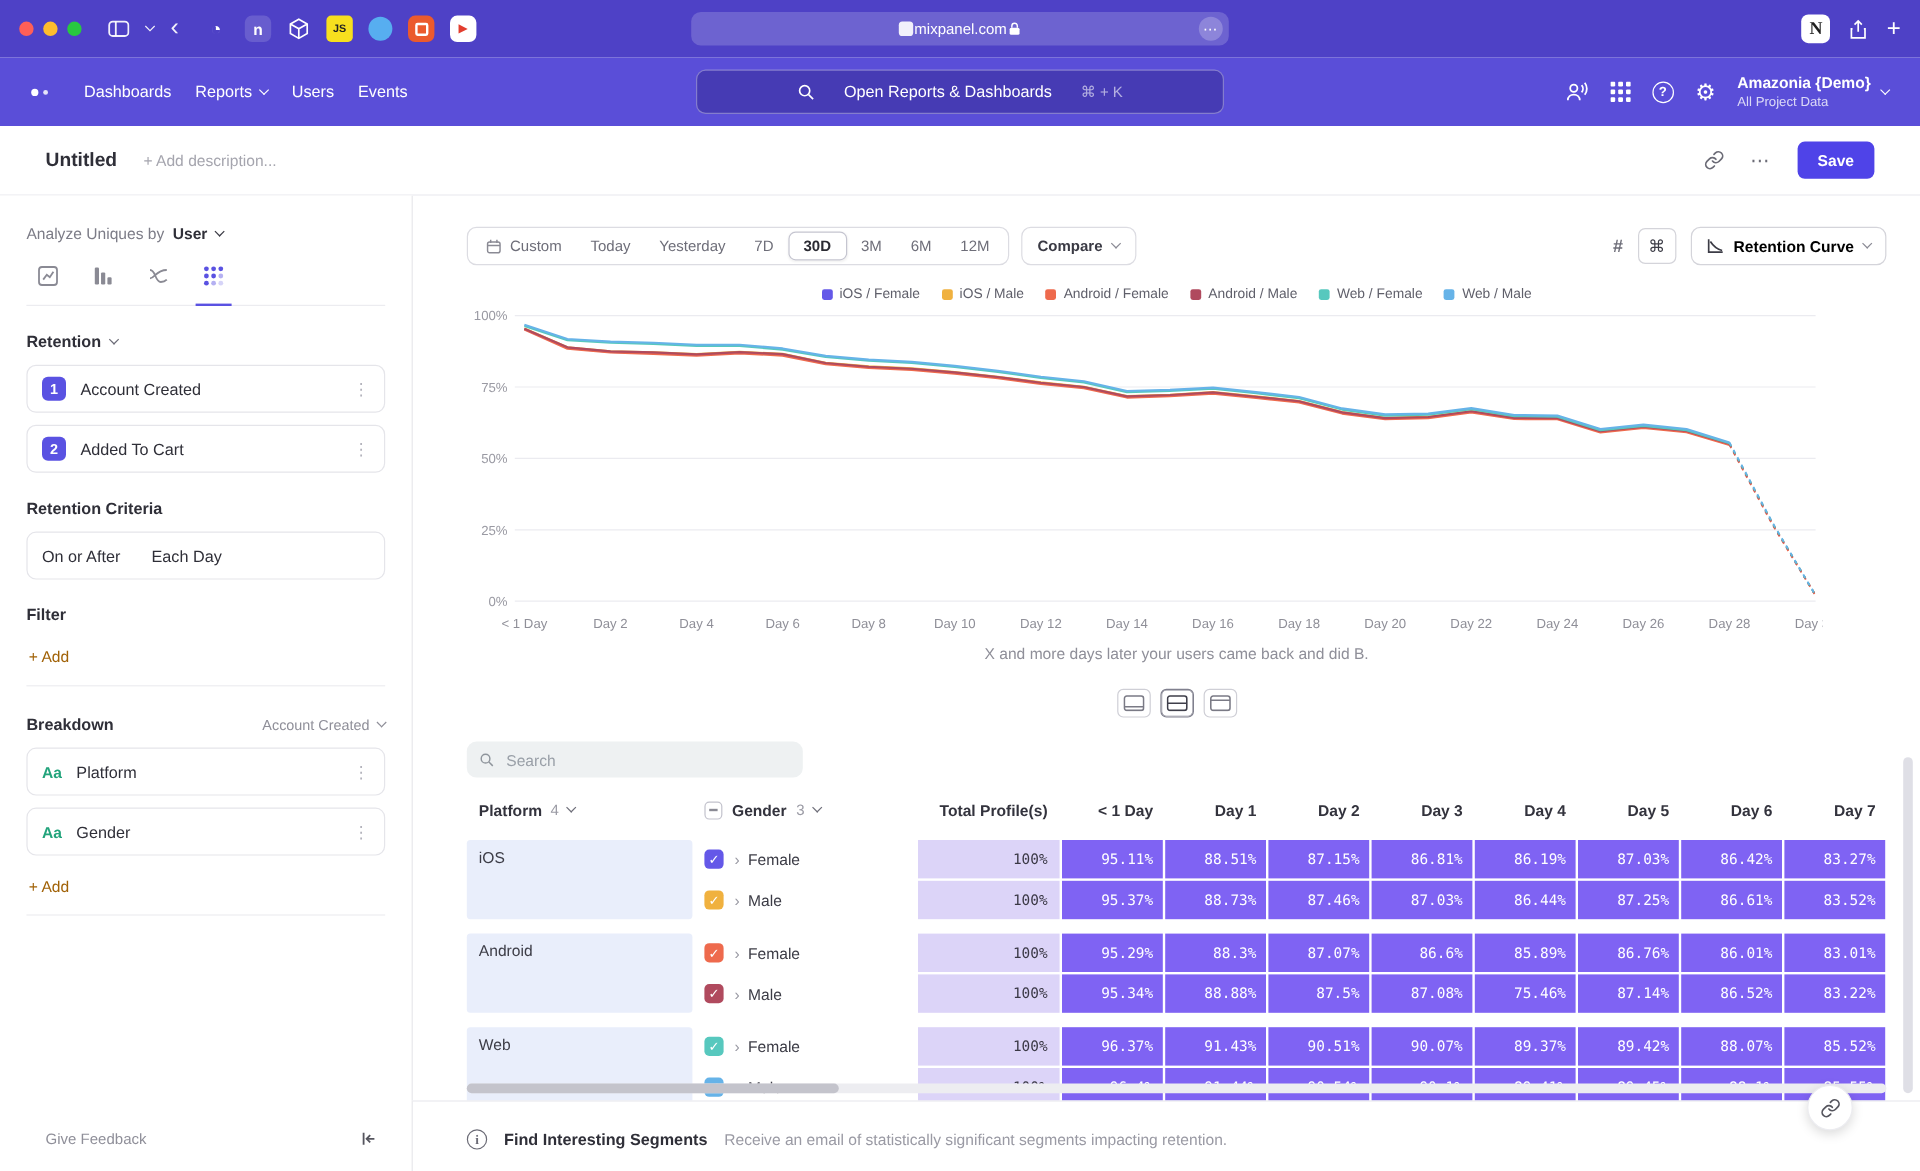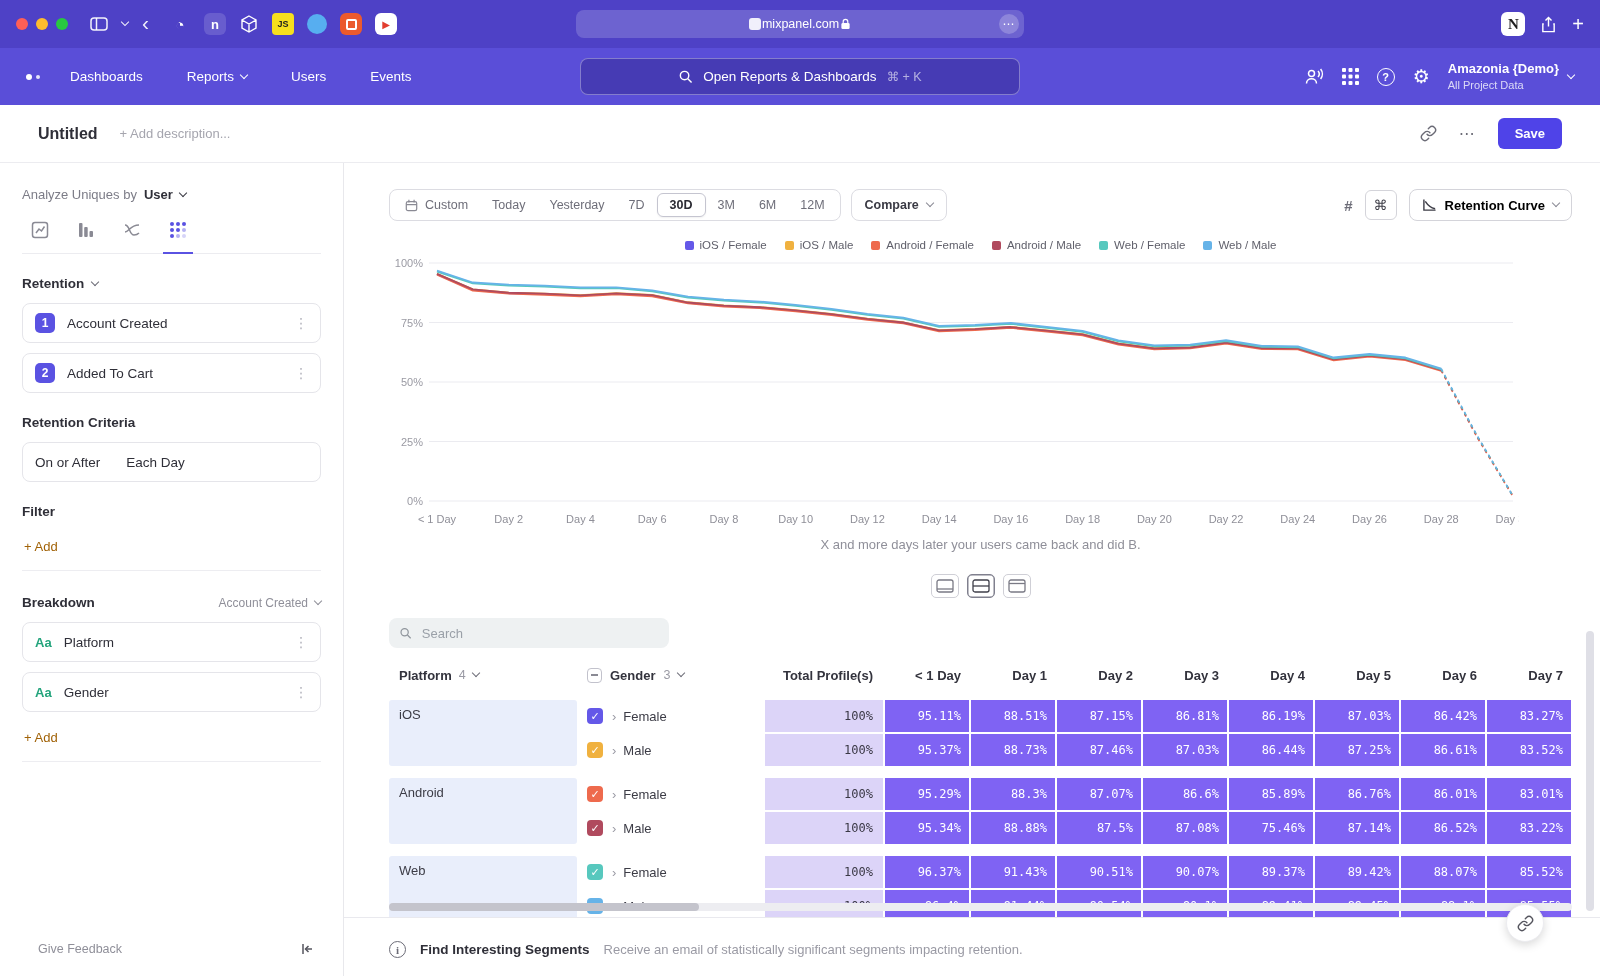--- a/index.html
+++ b/index.html
@@ -28,23 +28,23 @@
   .plus { font-size:20px; line-height:1; }
   .backarr { font-size:21px; line-height:1; margin-top:-3px; }
 
   .chev { width:6px; height:6px; border-right:1.5px solid currentColor; border-bottom:1.5px solid currentColor; transform:rotate(45deg); display:inline-block; position:relative; top:-2px; flex:none; }
 
   
   .appbar { height:57px; background:#5a4ed8; display:flex; align-items:center; padding:0 26px; position:relative; color:#fff; }
   .logo-dots { display:flex; gap:4px; align-items:center; margin-right:30px; }
   .logo-dots i { width:6px; height:6px; border-radius:50%; background:#fff; display:block; }
   .logo-dots i:last-child { width:4px; height:4px; opacity:.85; }
-  .navrow { display:flex; align-items:center; gap:44px; }
+  .navrow { display:flex; align-items:center; gap:20px; }
   .nav-item { font-size:13.5px; display:flex; align-items:center; gap:7px; cursor:default; }
-  .appsearch { position:absolute; left:50%; top:10px; transform:translateX(-50%); width:440px; height:37px; border-radius:8px; background:rgba(10,5,70,.25); border:1px solid rgba(255,255,255,.34); display:flex; align-items:center; justify-content:center; gap:10px; font-size:13.5px; }
+  .appsearch { position:absolute; left:50%; top:10px; transform:translateX(-50%); width:440px; height:37px; border-radius:8px; background:rgba(10,5,70,.25); border:1px solid rgba(255,255,255,.34); display:flex; align-items:center; justify-content:center; gap:24px; font-size:13.5px; }
   .appsearch .short { color:rgba(255,255,255,.6); font-size:12.5px; }
   .app-right { margin-left:auto; display:flex; align-items:center; gap:18px; }
   .help-circle { width:18px; height:18px; border-radius:50%; border:1.5px solid #fff; display:flex; align-items:center; justify-content:center; font-size:11px; font-weight:700; }
   .gear::after { content:"⚙"; font-size:19px; }
   .project { display:flex; flex-direction:column; line-height:1.3; }
   .pname { font-size:13px; font-weight:700; }
   .pscope { font-size:11px; opacity:.78; }
 
   
   .titlebar { height:58px; display:flex; align-items:center; padding:0 38px; border-bottom:1px solid #ececf0; background:#fff; }

